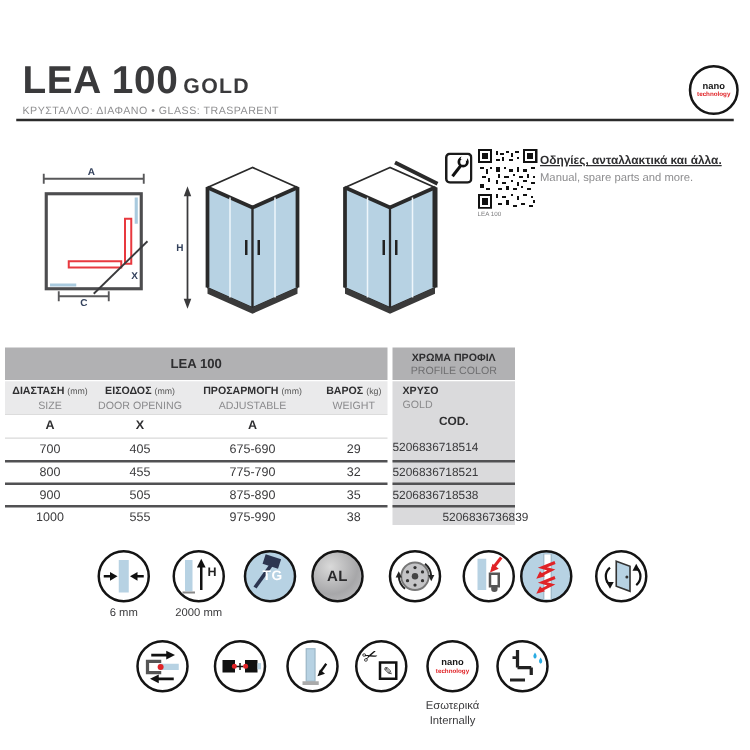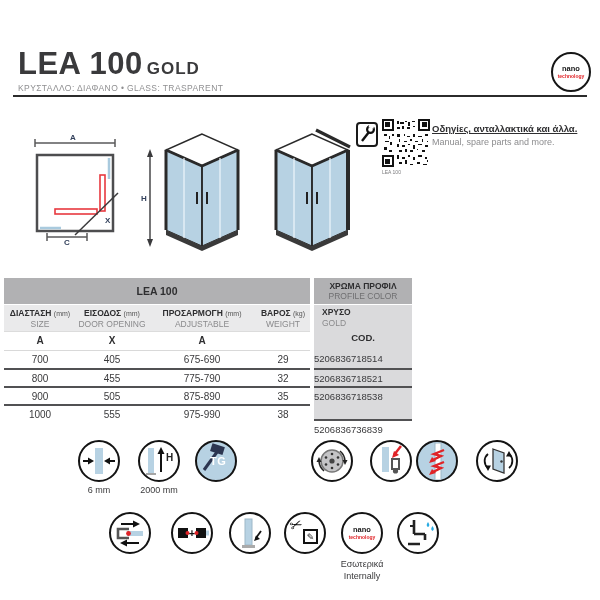--- a/index.html
+++ b/index.html
@@ -274,21 +274,21 @@
     <div class="cell">38</div>
   </div>
 
   <div class="right-panel">
     <span class="color-gr">ΧΡΥΣΟ</span>
     <span class="color-en">GOLD</span>
     <span class="cod">COD.</span>
     <div class="crow" style="top:45px;">5206836718514</div>
     <div class="crow sep" style="top:63px;">5206836718521</div>
     <div class="crow sep" style="top:81px;">5206836718538</div>
-    <div class="crow sep" style="top:114px;">5206836736839</div>
+    <div class="crow sep" style="top:99px;padding-left:40px;">5206836736839</div>
   </div>
 
   <div class="circ" style="left:78px;top:440px;">
     <svg width="34" height="34" viewBox="0 0 34 34">
       <rect x="13" y="4" width="8" height="26" fill="#b7d2e3"></rect>
       <line x1="1" y1="17" x2="8" y2="17" stroke="#111" stroke-width="2"></line>
         <polygon points="12,17 6,13.5 6,20.5" fill="#111"></polygon>
       <line x1="33" y1="17" x2="26" y2="17" stroke="#111" stroke-width="2"></line>
         <polygon points="22,17 28,13.5 28,20.5" fill="#111"></polygon>
     </svg>
@@ -301,20 +301,23 @@
         <polygon points="19,3 15.5,10 22.5,10" fill="#111"></polygon>
       <text x="24" y="17" font-size="10" font-weight="bold" fill="#222">H</text>
     </svg>
   </div>
   <div class="circ blue" style="left:195px;top:440px;">
     <svg width="37" height="37" viewBox="0 0 37 37" style="position:absolute;left:0;top:0;">
       <line x1="7" y1="28" x2="20" y2="10" stroke="#2c3550" stroke-width="3"></line>
       <rect x="14" y="3" width="13" height="8" fill="#2c3550" transform="rotate(18 20 7)"></rect>
     </svg>
     <span class="tg-text" style="left:13px;top:13px;">TG</span>
+  </div>
+  <div class="circ metal" style="left:249px;top:440px;">
+    <span class="al-text">AL</span>
   </div>
   <div class="circ" style="left:311px;top:440px;">
     <svg width="34" height="34" viewBox="0 0 34 34">
       <circle cx="17" cy="17" r="11" fill="#c4c4c6" stroke="#777" stroke-width="1.5"></circle>
       <circle cx="17" cy="17" r="2.6" fill="#444"></circle>
       <circle cx="17" cy="10" r="1.3" fill="#333"></circle>
         <circle cx="23" cy="13.5" r="1.3" fill="#333"></circle>
       <circle cx="23" cy="20.5" r="1.3" fill="#333"></circle>
         <circle cx="17" cy="24" r="1.3" fill="#333"></circle>
       <circle cx="11" cy="20.5" r="1.3" fill="#333"></circle>

